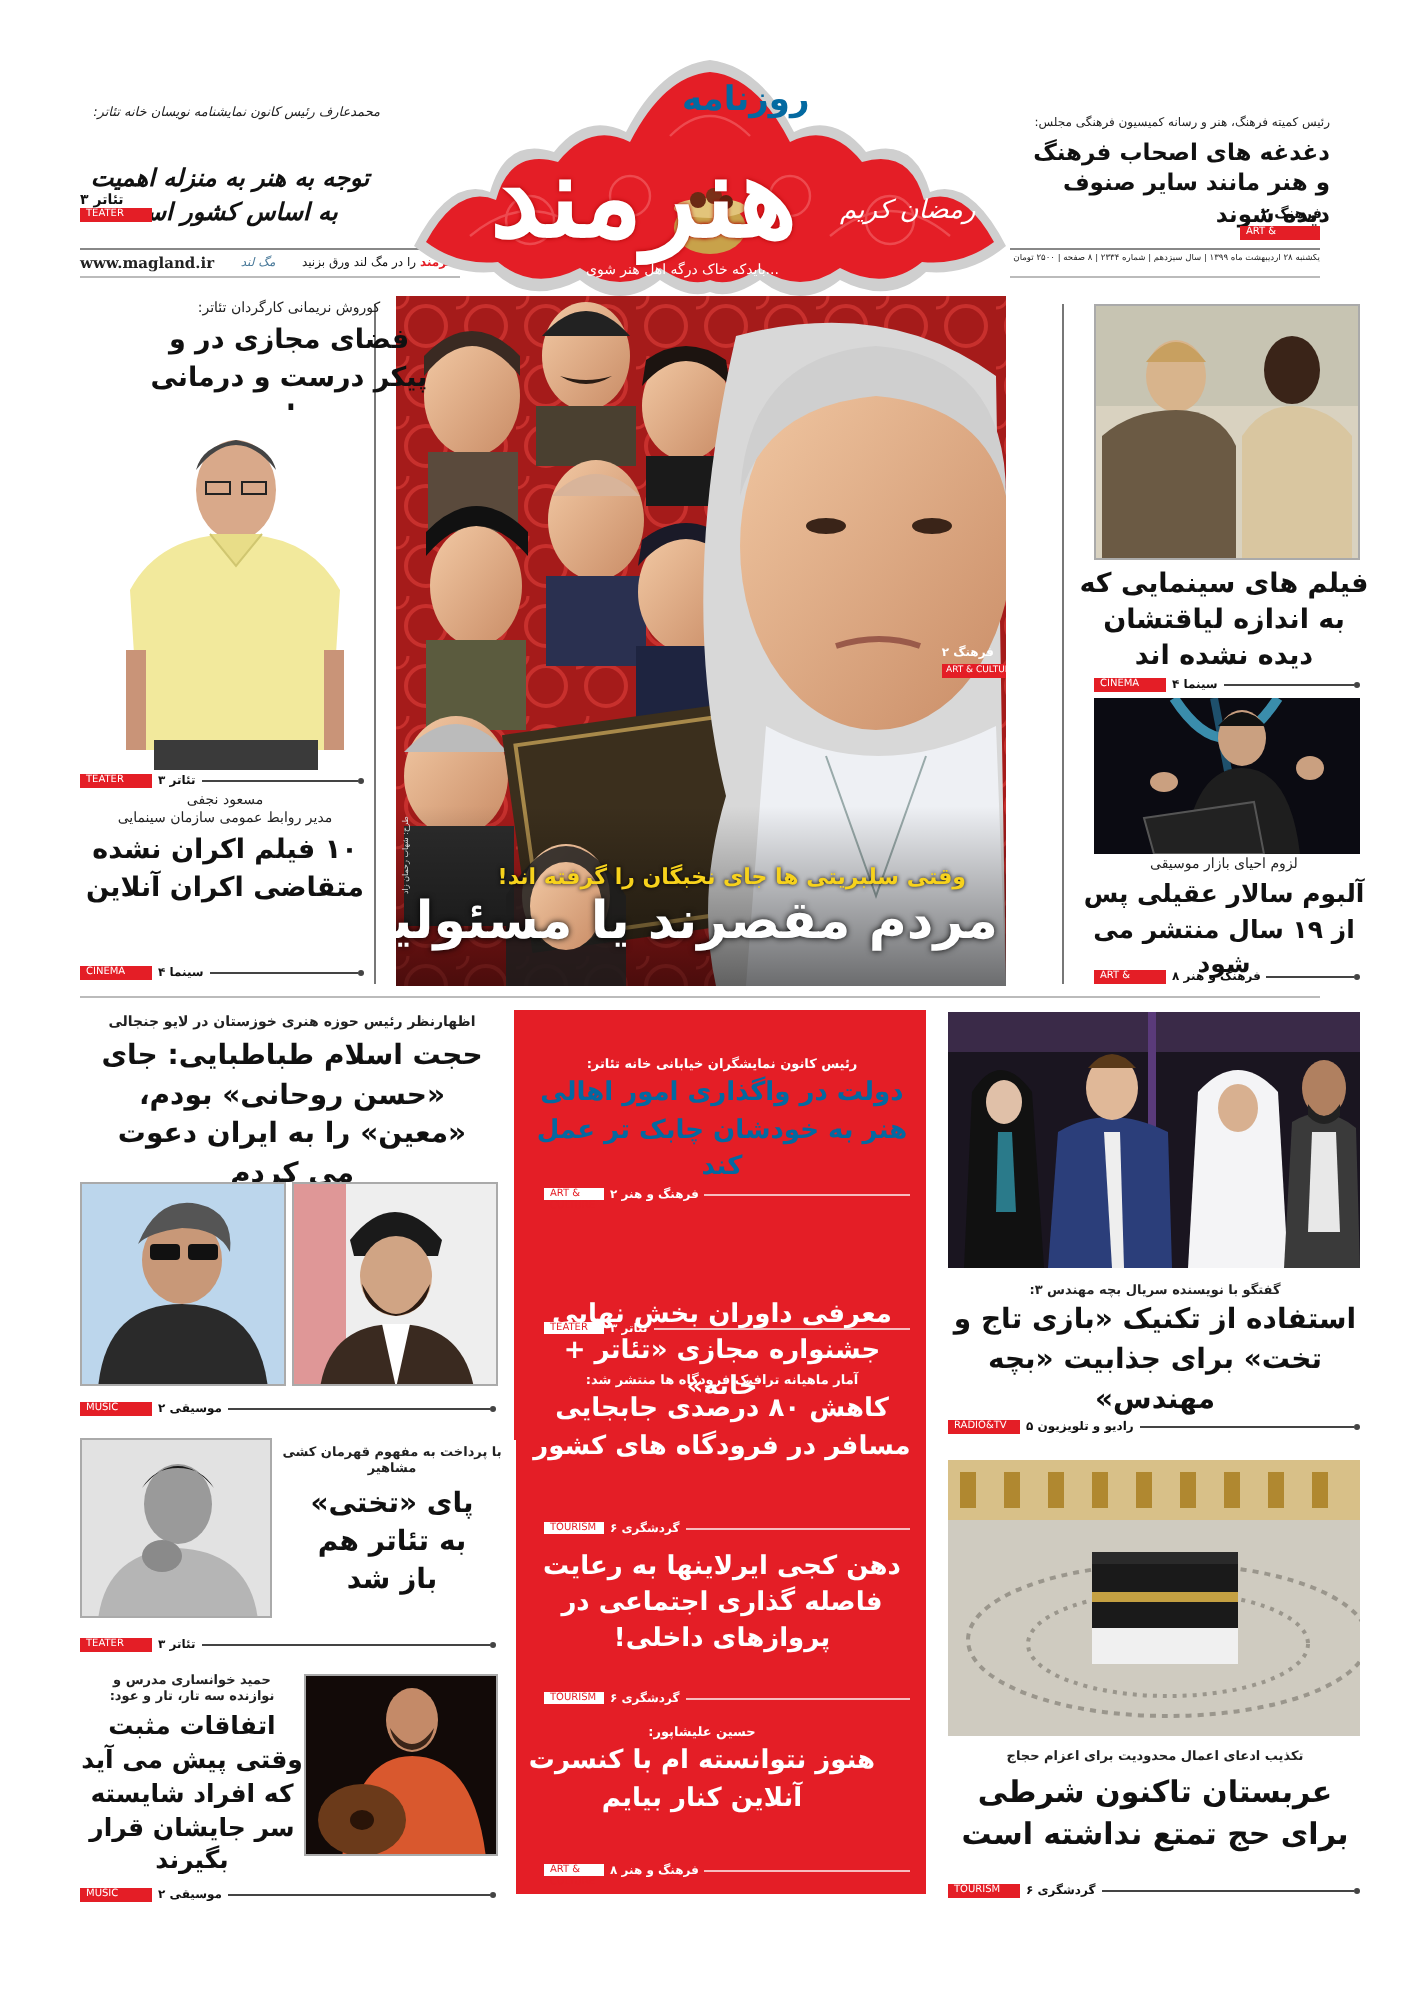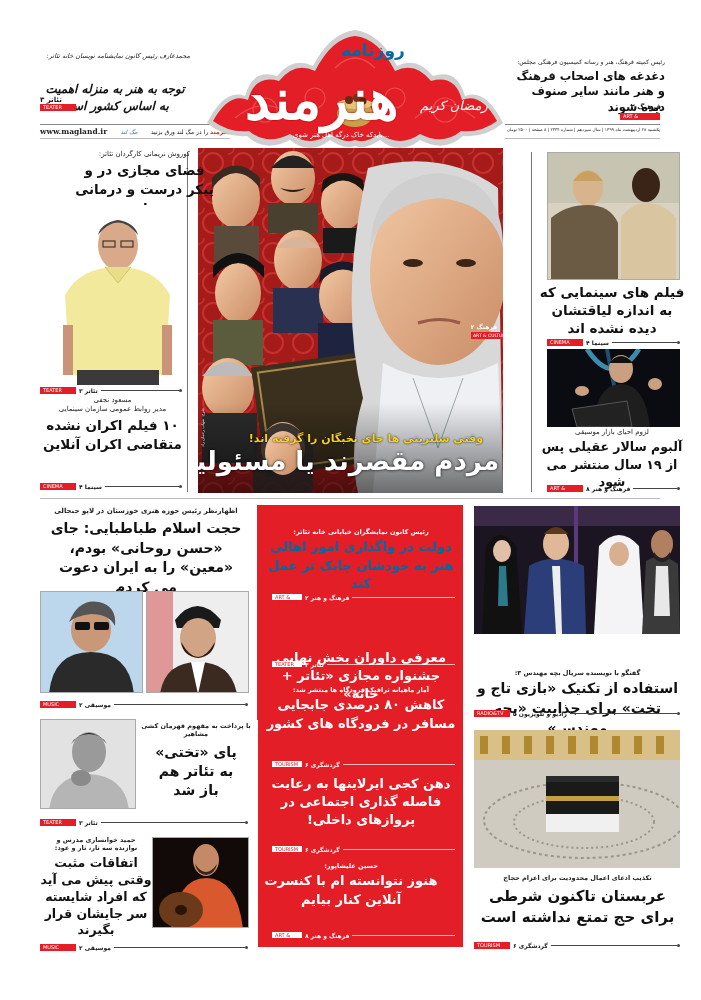--- a/index.html
+++ b/index.html
@@ -383,21 +383,21 @@
     <path d="M70 28 Q82 14 94 28Z" fill="#5a3a1a"></path>
     <path d="M78 60 L82 128 L88 128 L86 60Z" fill="#eee"></path>
     <path d="M120 128 L125 40 Q145 18 165 40 L170 128Z" fill="#f4f4f6"></path>
       <ellipse cx="145" cy="48" rx="10" ry="12" fill="#d8b090"></ellipse>
     <path d="M168 128 L172 55 Q188 45 204 58 L206 128Z" fill="#3a3a3a"></path>
       <ellipse cx="188" cy="38" rx="11" ry="14" fill="#b08060"></ellipse>
     <path d="M180 46 Q188 58 196 46 L196 52 Q188 60 180 52Z" fill="#222"></path>
     <path d="M182 60 L194 60 L196 110 L180 110Z" fill="#e8e8e8"></path>
   </svg>
 </div>
-<div class="abs" style="left:470px;top:669px;width:215px;">
+<div class="abs" style="left:470px;top:641px;width:215px;">
   <div class="kicker" style="font-weight:bold;font-size:6.5px;">گفتگو با نویسنده سریال بچه مهندس ۳:</div>
   <div class="head" style="font-size:14px;line-height:1.4;margin-top:2px;">استفاده از تکنیک «بازی تاج و تخت» برای جذابیت «بچه مهندس»</div>
 </div>
 <div class="section-tag" style="left:474px;top:709px;width:206px;">
   <span class="en">RADIO&amp;TV</span>
   <span class="fa">رادیو و تلویزیون ۵</span>
   <span class="line"></span>
     <span class="dot"></span>
 </div>
 

